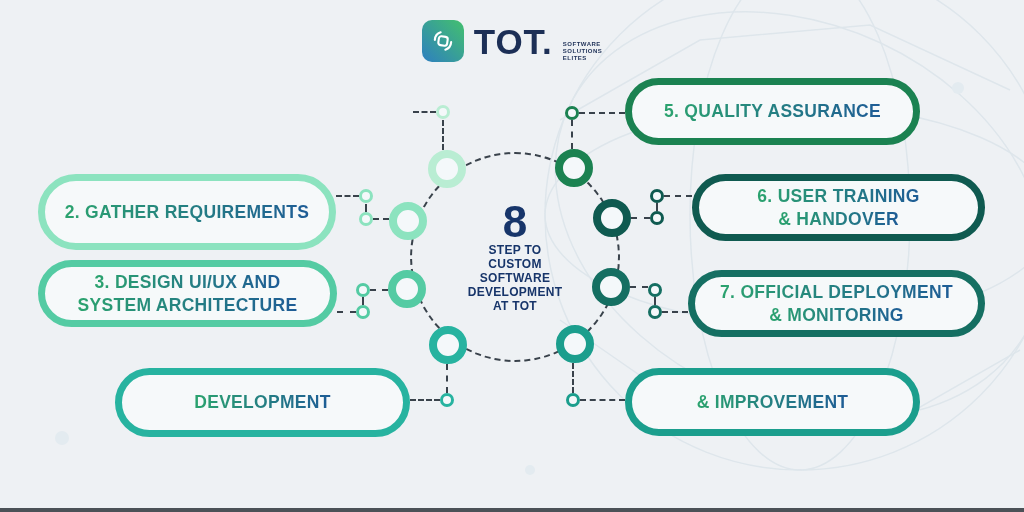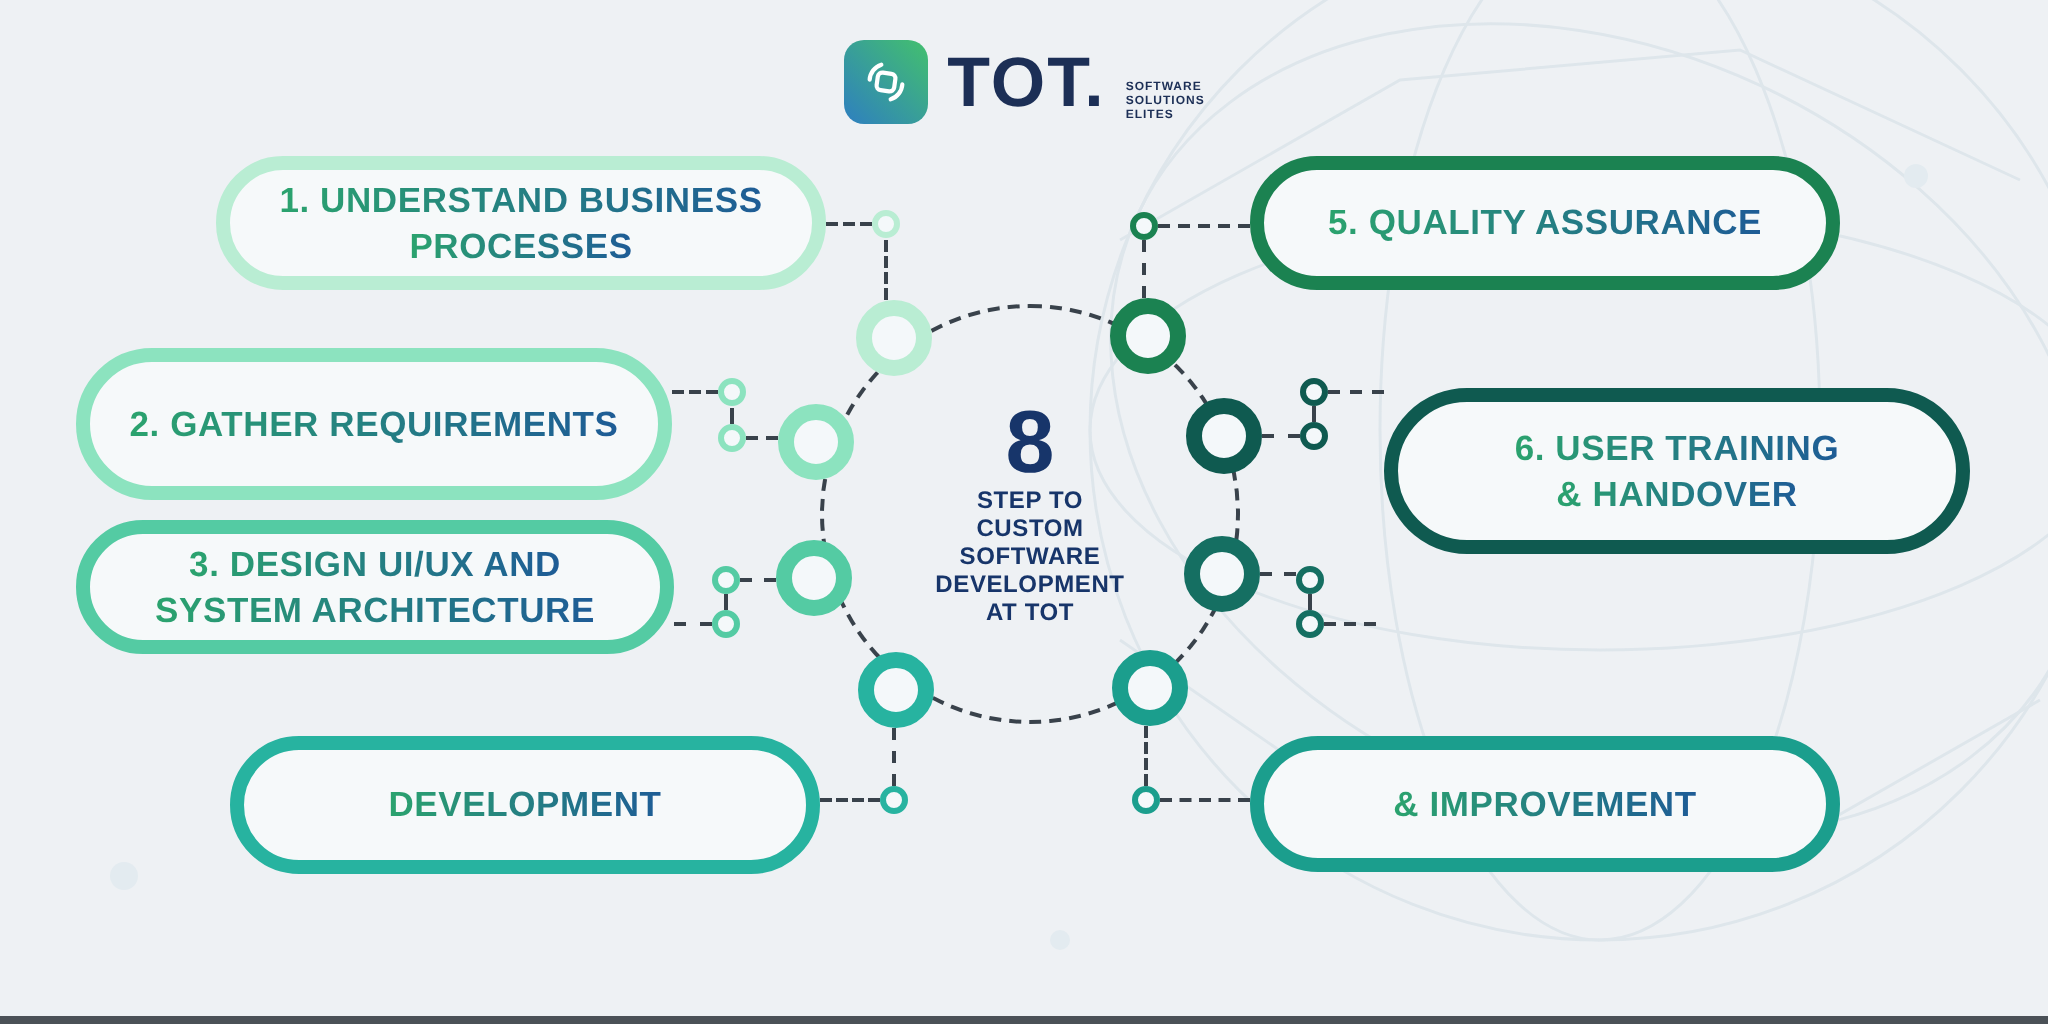--- a/index.html
+++ b/index.html
@@ -81,41 +81,41 @@
 
   <div class="center-circle">
     <div class="center-number">8</div>
     <div class="center-line">STEP TO</div>
     <div class="center-line">CUSTOM</div>
     <div class="center-line">SOFTWARE</div>
     <div class="center-line">DEVELOPMENT</div>
     <div class="center-line">AT TOT</div>
   </div>
 
-  <div class="pill" style="left: 108px; top: 78px; width: 305px; height: 67px; border-color: rgb(185, 237, 211);">
-    <span>1. UNDERSTAND BUSINESS</span>
-    <span>PROCESSES</span>
-  </div>
   <div class="pill" style="left: 38px; top: 174px; width: 298px; height: 76px; border-color: rgb(140, 227, 191);">
     <span>2. GATHER REQUIREMENTS</span>
   </div>
   <div class="pill" style="left: 38px; top: 260px; width: 299px; height: 67px; border-color: rgb(84, 203, 163);">
     <span>3. DESIGN UI/UX AND</span>
     <span>SYSTEM ARCHITECTURE</span>
   </div>
   <div class="pill" style="left: 115px; top: 368px; width: 295px; height: 69px; border-color: rgb(39, 179, 160);">
     <span>DEVELOPMENT</span>
   </div>
 
   <div class="pill" style="left: 625px; top: 78px; width: 295px; height: 67px; border-color: rgb(27, 130, 81);">
     <span>5. QUALITY ASSURANCE</span>
   </div>
-  <div class="pill" style="left: 692px; top: 174px; width: 293px; height: 83px; border-color: rgb(15, 90, 80); margin-top: 20px;">
+  <div class="pill" style="left: 692px; top: 174px; width: 293px; height: 67px; border-color: rgb(15, 90, 80);">
     <span>6. USER TRAINING</span>
     <span>&amp; HANDOVER</span>
+  </div>
+  <div class="pill" style="left: 688px; top: 270px; width: 297px; height: 67px; border-color: rgb(21, 111, 98);">
+    <span>7. OFFICIAL DEPLOYMENT</span>
+    <span>&amp; MONITORING</span>
   </div>
   <div class="pill" style="left: 625px; top: 368px; width: 295px; height: 68px; border-color: rgb(27, 158, 141);">
     <span>&amp; IMPROVEMENT</span>
   </div>
 
   <div class="ring" style="left: 428px; top: 150px; border-color: rgb(185, 237, 211);"></div>
   <div class="ring" style="left: 389px; top: 202px; border-color: rgb(140, 227, 191);"></div>
   <div class="ring" style="left: 388px; top: 270px; border-color: rgb(84, 203, 163);"></div>
   <div class="ring" style="left: 429px; top: 326px; border-color: rgb(39, 179, 160);"></div>
   <div class="ring" style="left: 555px; top: 149px; border-color: rgb(27, 130, 81);"></div>

